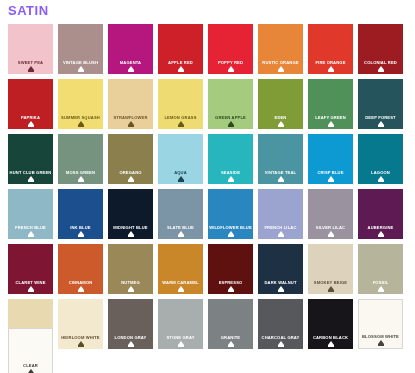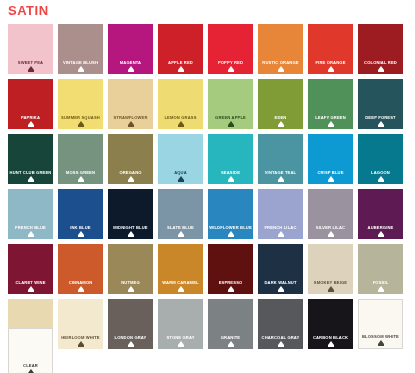--- a/index.html
+++ b/index.html
@@ -92,21 +92,21 @@
   #clear-row {
     display: flex;
     flex-direction: row;
   }
 </style>
 </head>
 <body>
 
 <div id="page">
 
-  <div id="title" style="color: #ef4444;">SATIN</div>
+  <div id="title" style="color: #8b5cf6;">SATIN</div>
 
   <div id="grid">
       <div class="swatch-row">
         <div class="swatch" style="background: rgb(242, 195, 203);">
           <div class="swatch-label" style="color: rgb(107, 43, 56);">Sweet Pea</div>
           <div class="swatch-marker" style="color: rgb(107, 43, 56);"></div>
         </div>
         <div class="swatch" style="background: rgb(171, 143, 141);">
           <div class="swatch-label" style="color: rgb(255, 255, 255);">Vintage Blush</div>
           <div class="swatch-marker" style="color: rgb(255, 255, 255);"></div>

